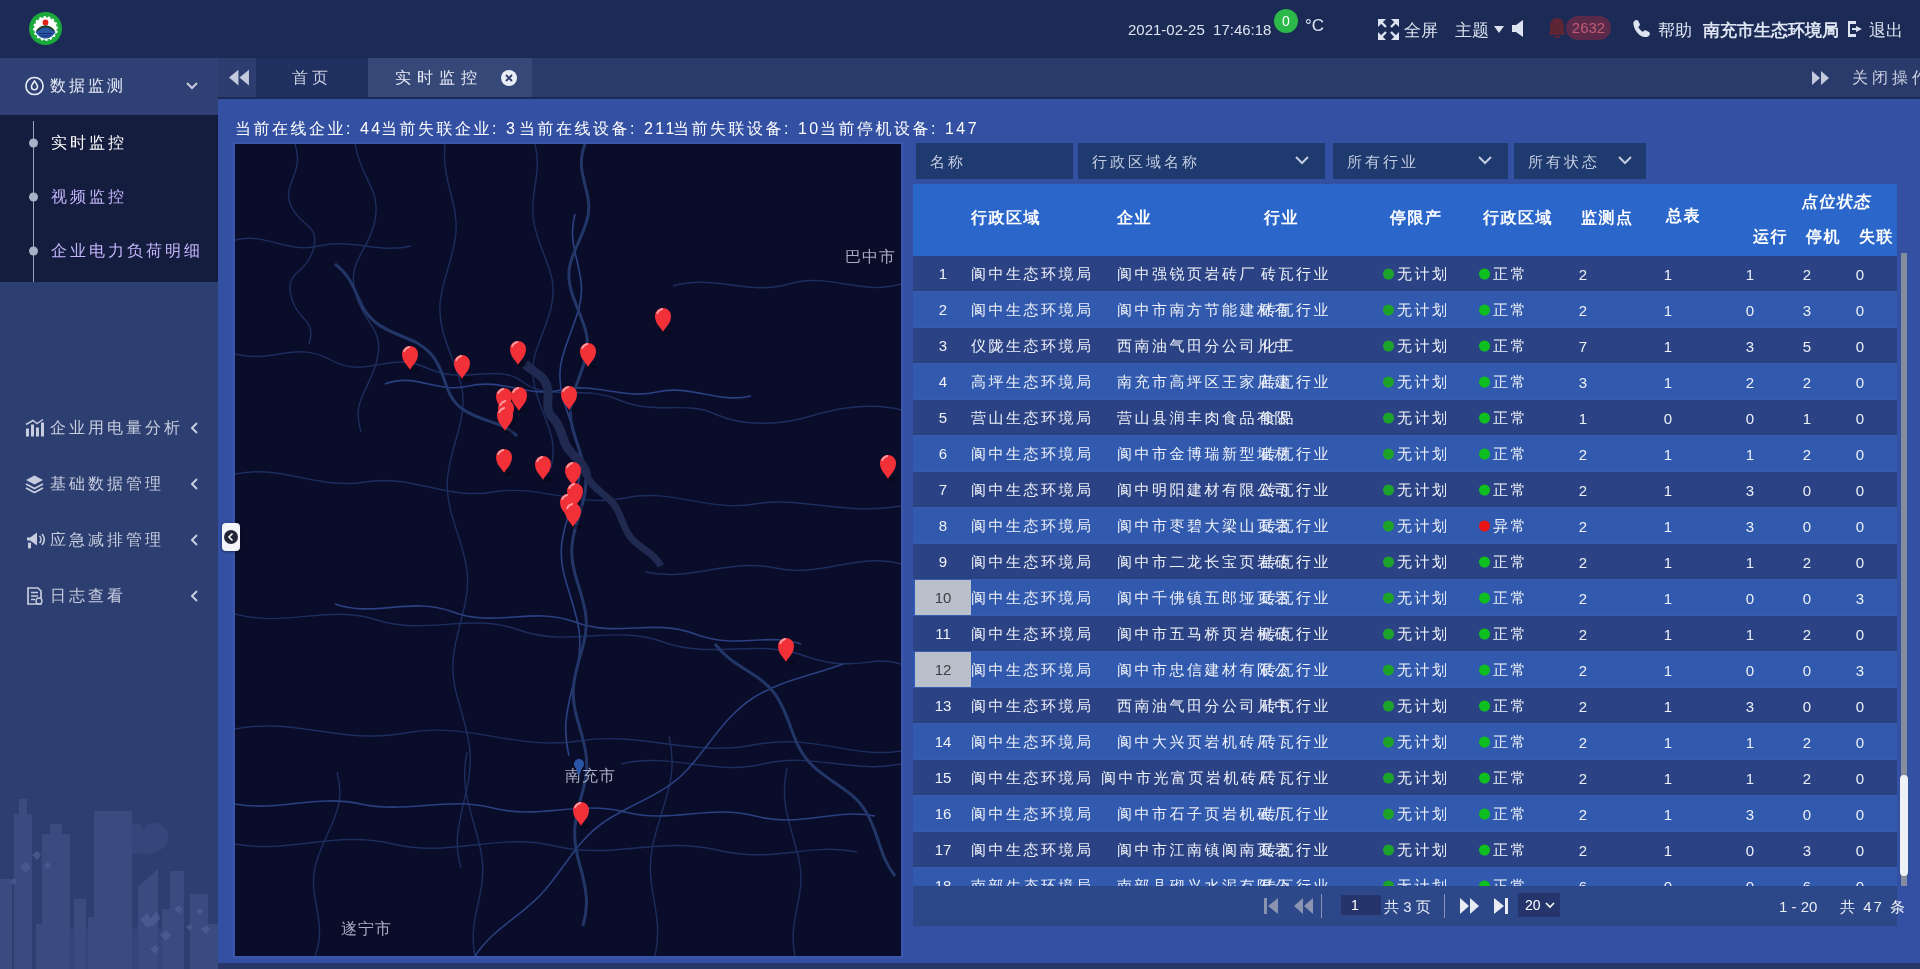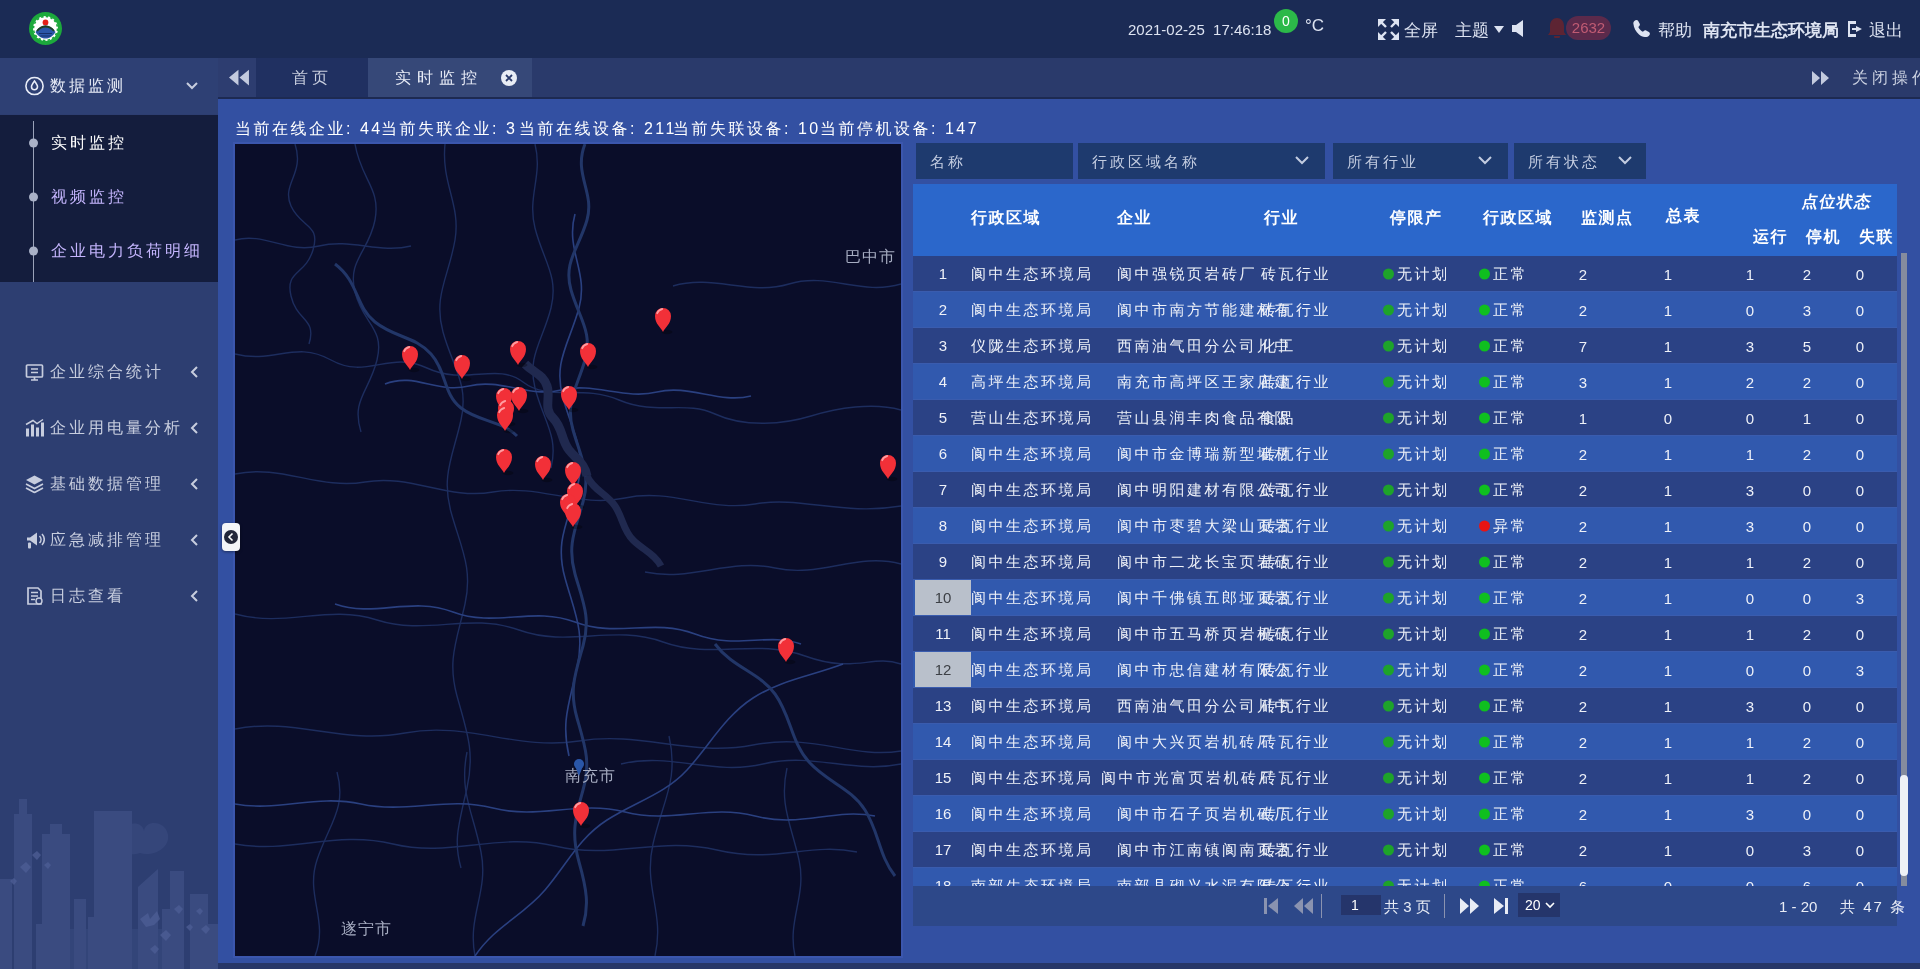--- a/index.html
+++ b/index.html
@@ -101,30 +101,20 @@
   </div>
   <div id="submenu">
     <div style="position:absolute;left:33px;top:6px;width:1px;height:161px;background:#9aa2b9"></div>
     <div class="subdot" style="top:28px"></div>
       <div class="subitem" style="top:28px;color:#fff">实时监控</div>
     <div class="subdot" style="top:82px"></div>
       <div class="subitem" style="top:82px">视频监控</div>
     <div class="subdot" style="top:136px"></div>
       <div class="subitem" style="top:136px">企业电力负荷明细</div>
   </div>
-<div class="mitem" style="top:286px">
-      <svg class="ic" width="19" height="19" viewBox="0 0 19 19" fill="none" stroke="#c7cdde" stroke-width="1.7">
-        <rect x="1.5" y="2.5" width="16" height="12" rx="1"></rect>
-        <path d="M6 6.5h7M6 10h7M9.5 14.5v3M6 17.5h7"></path>
-      </svg>
-      <span class="txt">企业综合统计</span>
-<svg class="chv" width="8" height="12" viewBox="0 0 8 12" fill="none" stroke="#c7cdde" stroke-width="2">
-        <path d="M7 1L2 6l5 5"></path>
-      </svg>
-    </div>
 <div class="mitem" style="top:398px">
       <svg class="ic" width="19" height="19" viewBox="0 0 19 19" fill="#c7cdde">
         <path d="M9.5 1L18 5.5 9.5 10 1 5.5z"></path>
         <path d="M1 9.5L9.5 14 18 9.5" fill="none" stroke="#c7cdde" stroke-width="1.7"></path>
         <path d="M1 13.5L9.5 18 18 13.5" fill="none" stroke="#c7cdde" stroke-width="1.7"></path>
       </svg>
       <span class="txt">基础数据管理</span>
 <svg class="chv" width="8" height="12" viewBox="0 0 8 12" fill="none" stroke="#c7cdde" stroke-width="2">
         <path d="M7 1L2 6l5 5"></path>
       </svg>

